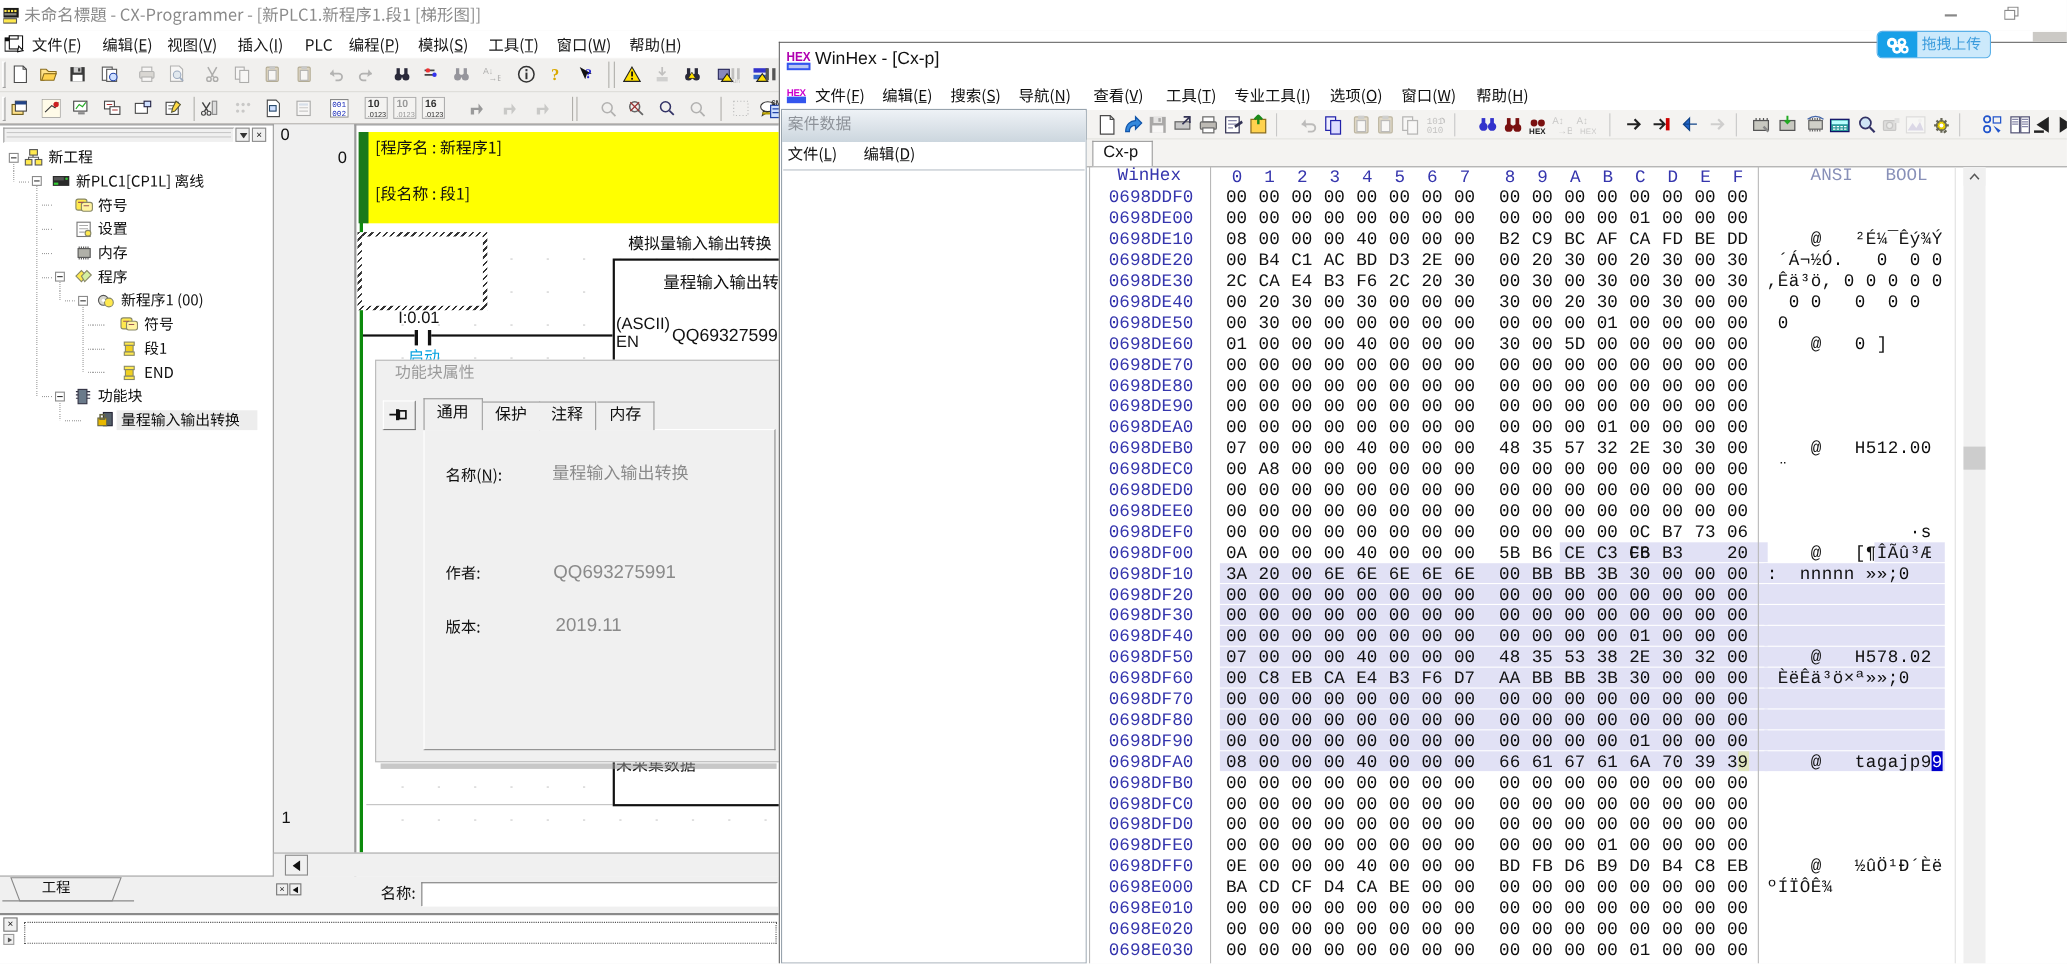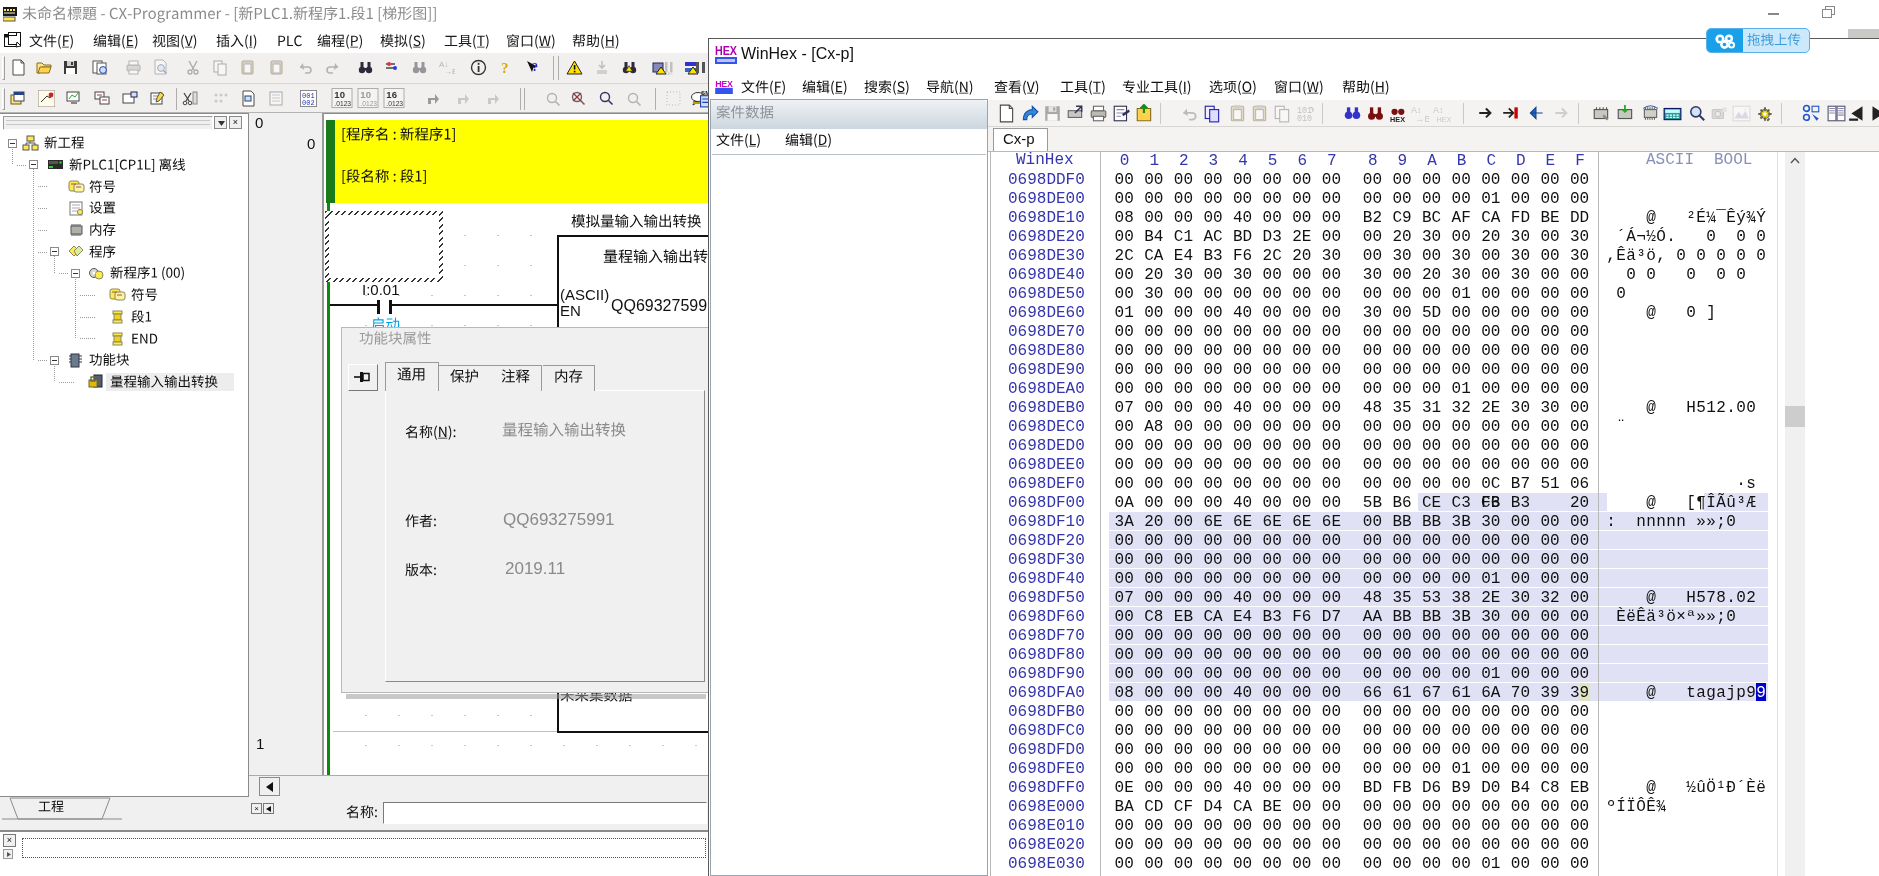--- a/index.html
+++ b/index.html
@@ -1391,21 +1391,21 @@
     <span class="ha" style="left:1326.8px;color:#3535ad">7</span>
     <span class="ha" style="left:1367.8px;color:#3535ad">8</span>
     <span class="ha" style="left:1397.4px;color:#3535ad">9</span>
     <span class="ha" style="left:1427.0px;color:#3535ad">A</span>
     <span class="ha" style="left:1456.6px;color:#3535ad">B</span>
     <span class="ha" style="left:1486.2px;color:#3535ad">C</span>
     <span class="ha" style="left:1515.8px;color:#3535ad">D</span>
     <span class="ha" style="left:1545.4px;color:#3535ad">E</span>
     <span class="ha" style="left:1575.0px;color:#3535ad">F</span>
   </div>
-<div class="t" style="left:1646.0px;top:151.5px;font-family:Liberation Mono,monospace;font-size:16px;color:#8890b8">ASCII</div>
+<div class="t" style="left:1646.0px;top:151.5px;font-family:Liberation Mono,monospace;font-size:16px;color:#8890b8">ANSI</div>
 <div class="t" style="left:1714.0px;top:151.5px;font-family:Liberation Mono,monospace;font-size:16px;color:#8890b8">BOOL</div>
 <div class="off" style="left:1008.0px;top:171.0px;">0698DDF0</div>
 <div style="left:0.0px;top:171.0px;width:0.0px;height:0.0px;overflow:visible">
     <span class="hb" style="left:1114.6px">00</span>
     <span class="hb" style="left:1144.2px">00</span>
     <span class="hb" style="left:1173.8px">00</span>
     <span class="hb" style="left:1203.4px">00</span>
     <span class="hb" style="left:1233.0px">00</span>
     <span class="hb" style="left:1262.6px">00</span>
     <span class="hb" style="left:1292.2px">00</span>
@@ -1671,21 +1671,21 @@
     <span class="hb" style="left:1114.6px">07</span>
     <span class="hb" style="left:1144.2px">00</span>
     <span class="hb" style="left:1173.8px">00</span>
     <span class="hb" style="left:1203.4px">00</span>
     <span class="hb" style="left:1233.0px">40</span>
     <span class="hb" style="left:1262.6px">00</span>
     <span class="hb" style="left:1292.2px">00</span>
     <span class="hb" style="left:1321.8px">00</span>
     <span class="hb" style="left:1362.8px">48</span>
     <span class="hb" style="left:1392.4px">35</span>
-    <span class="hb" style="left:1422.0px">31</span>
+    <span class="hb" style="left:1422.0px">57</span>
     <span class="hb" style="left:1451.6px">32</span>
     <span class="hb" style="left:1481.2px">2E</span>
     <span class="hb" style="left:1510.8px">30</span>
     <span class="hb" style="left:1540.4px">30</span>
     <span class="hb" style="left:1570.0px">00</span>
     <span class="ha" style="left:1646.0px">@</span>
     <span class="ha" style="left:1686.0px">H</span>
     <span class="ha" style="left:1696.0px">5</span>
     <span class="ha" style="left:1706.0px">1</span>
     <span class="ha" style="left:1716.0px">2</span>
@@ -1760,21 +1760,21 @@
     <span class="hb" style="left:1233.0px">00</span>
     <span class="hb" style="left:1262.6px">00</span>
     <span class="hb" style="left:1292.2px">00</span>
     <span class="hb" style="left:1321.8px">00</span>
     <span class="hb" style="left:1362.8px">00</span>
     <span class="hb" style="left:1392.4px">00</span>
     <span class="hb" style="left:1422.0px">00</span>
     <span class="hb" style="left:1451.6px">00</span>
     <span class="hb" style="left:1481.2px">0C</span>
     <span class="hb" style="left:1510.8px">B7</span>
-    <span class="hb" style="left:1540.4px">51</span>
+    <span class="hb" style="left:1540.4px">73</span>
     <span class="hb" style="left:1570.0px">06</span>
     <span class="ha" style="left:1736.0px">·</span>
     <span class="ha" style="left:1746.0px">s</span>
   </div>
 <div class="off" style="left:1008.0px;top:494.0px;">0698DF00</div>
 <div style="left:0.0px;top:494.0px;width:0.0px;height:0.0px;overflow:visible">
     <span class="hb" style="left:1114.6px">0A</span>
     <span class="hb" style="left:1144.2px">00</span>
     <span class="hb" style="left:1173.8px">00</span>
     <span class="hb" style="left:1203.4px">00</span>

